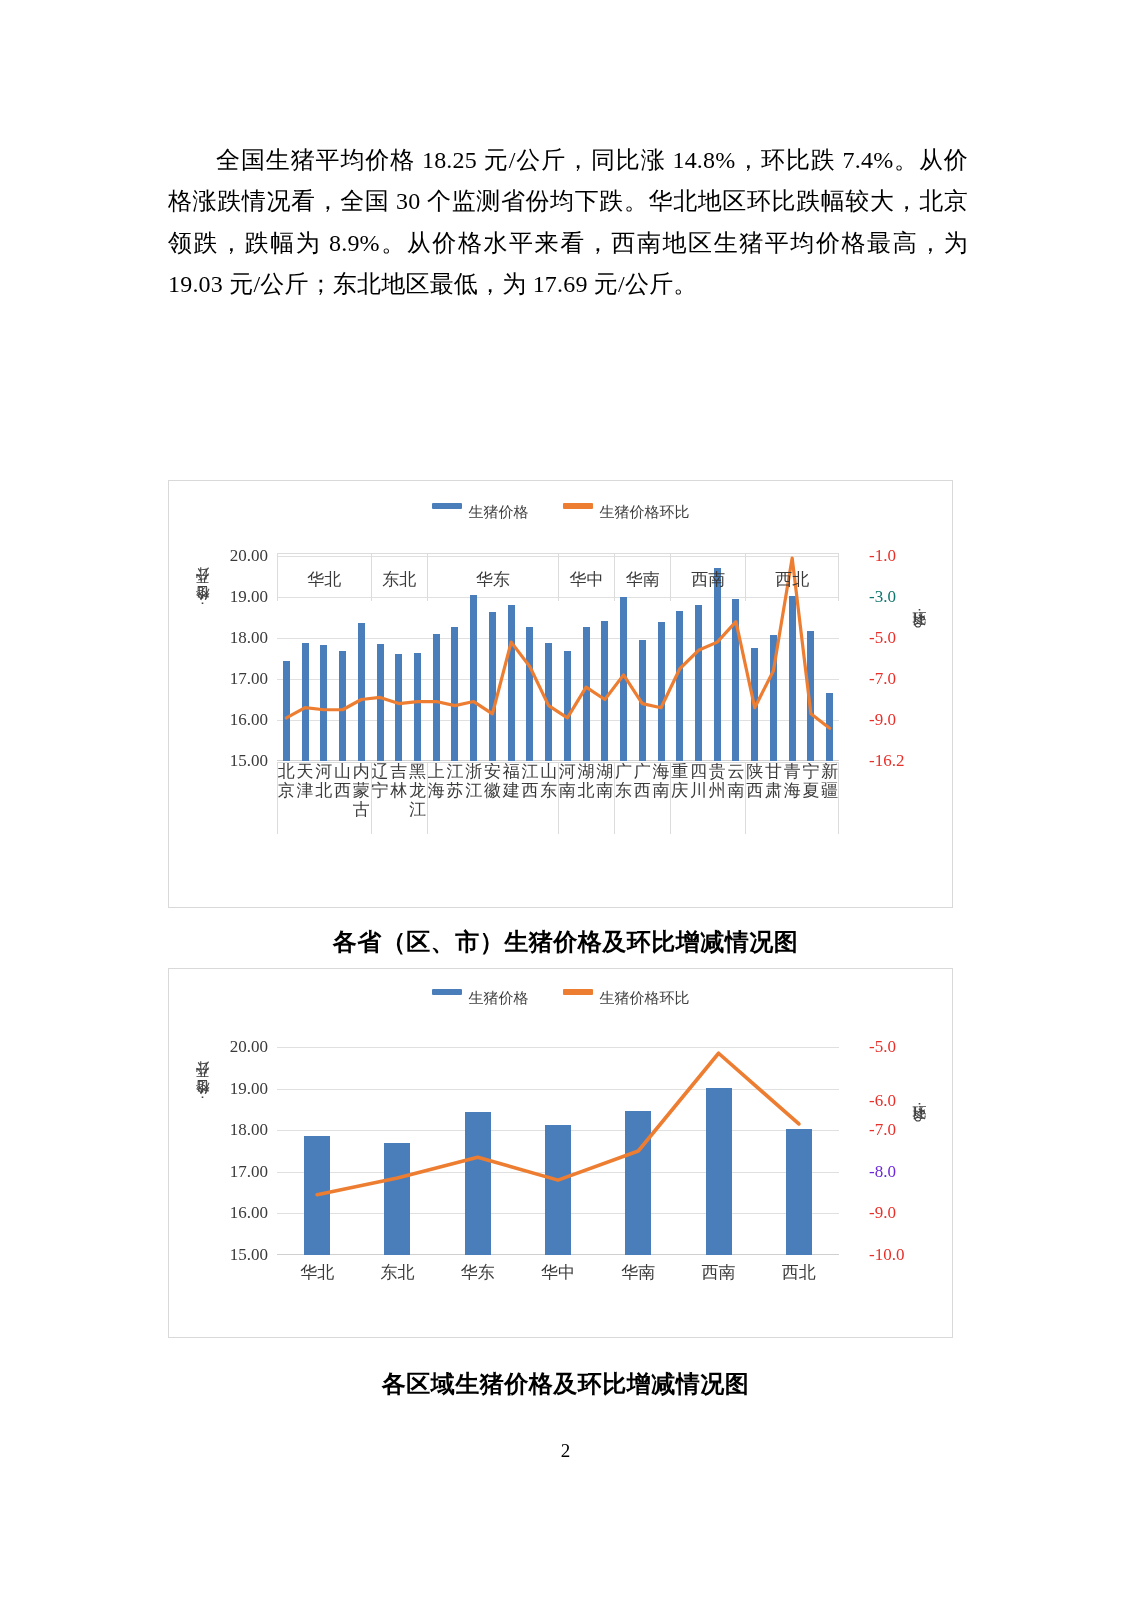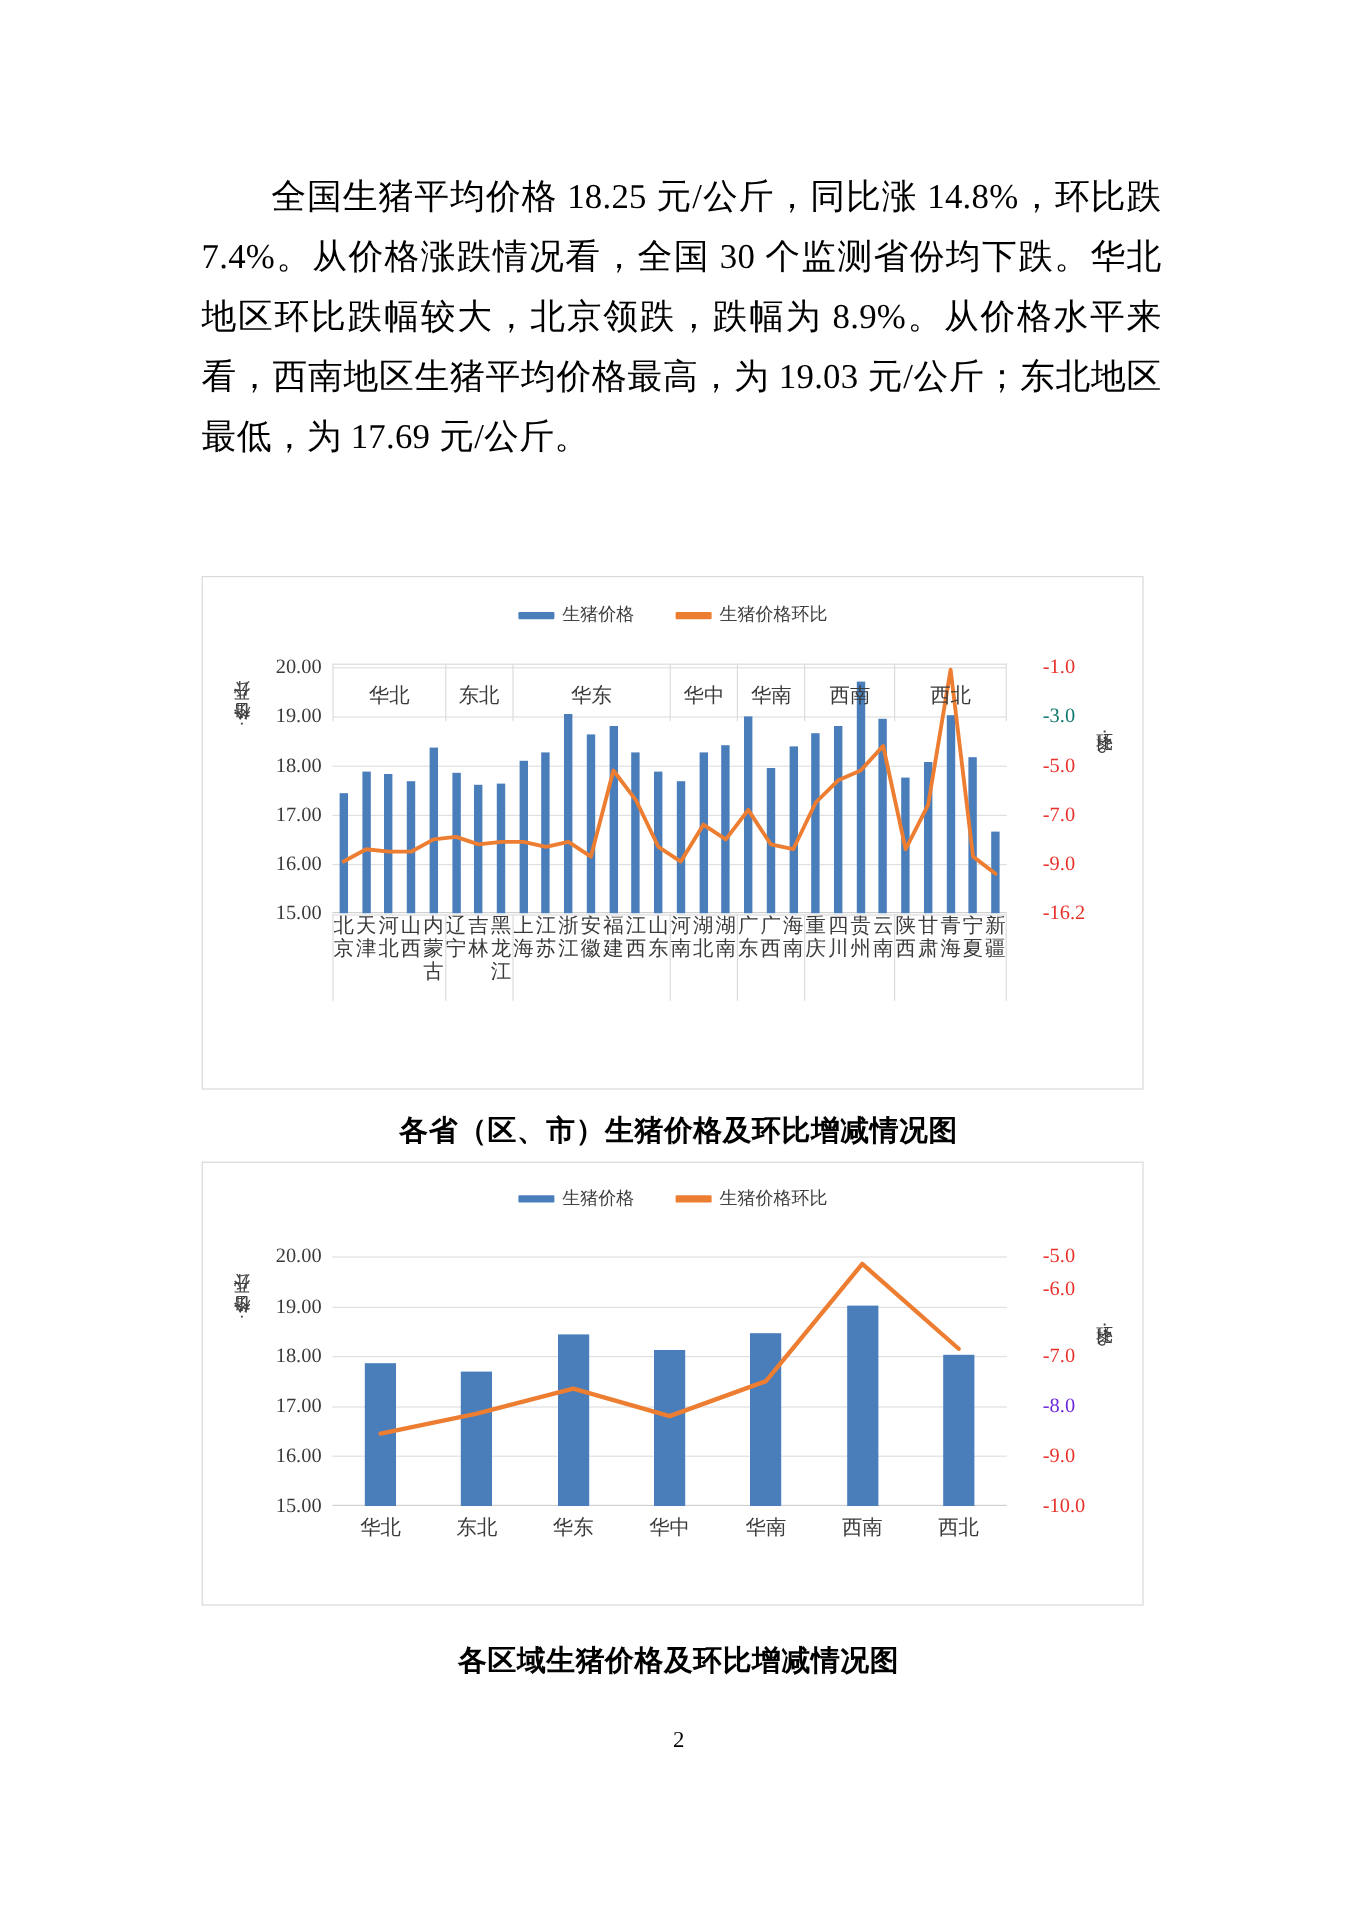--- a/index.html
+++ b/index.html
@@ -34,21 +34,21 @@
     font-family: "DejaVu Sans", "Liberation Sans", sans-serif;
     font-weight: bold;
     font-size: 27px;
     letter-spacing: 0.5px;
     margin: 0 0 14px 68px;
     line-height: 1.3;
     color: #000;
   }
   .para {
     font-family: "Liberation Serif", "DejaVu Serif", serif;
-    font-size: 29px;
+    font-size: 24px;
     line-height: 1.72;
     text-align: justify;
     text-justify: inter-ideograph;
     margin: 0;
     text-indent: 2em;
     letter-spacing: 0.2px;
   }
 
   
   .chart-box {
@@ -66,21 +66,21 @@
     display: flex;
     justify-content: center;
     align-items: center;
     gap: 34px;
     font-family: "DejaVu Sans", "Liberation Sans", sans-serif;
     font-size: 15px;
     color: #404040;
   }
   #chart1-box .legend { top: 22px; }
   #chart2-box .legend { top: 20px; }
-  .legend-item { display: flex; align-items: center; gap: 7px; }
+  .legend-item { display: flex; gap: 7px; }
   .legend-swatch { display: inline-block; width: 30px; height: 6px; border-radius: 1px; }
 
   .plot {
     position: absolute;
   }
   #chart1-plot { left: 108px; top: 75px; width: 562px; height: 205px; }
   #chart2-plot { left: 108px; top: 78px; width: 562px; height: 208px; }
 
   .gridline {
     position: absolute;
@@ -489,21 +489,21 @@
         <div class="gridline" style="top: 83.2px;"></div>
         <div class="ytick" style="top: 83.2px;">18.00</div>
         <div class="gridline" style="top: 41.6px;"></div>
         <div class="ytick" style="top: 41.6px;">19.00</div>
         <div class="gridline" style="top: 0px;"></div>
         <div class="ytick" style="top: 0px;">20.00</div>
         <div class="ytick-r" style="top: 208px; color: rgb(232, 48, 42);">-10.0</div>
         <div class="ytick-r" style="top: 166.4px; color: rgb(232, 48, 42);">-9.0</div>
         <div class="ytick-r" style="top: 124.8px; color: #6d28d9;">-8.0</div>
         <div class="ytick-r" style="top: 83.2px; color: rgb(232, 48, 42);">-7.0</div>
-        <div class="ytick-r" style="top: 27px; color: rgb(232, 48, 42);">-6.0</div>
+        <div class="ytick-r" style="top: 54px; color: rgb(232, 48, 42);">-6.0</div>
         <div class="ytick-r" style="top: 0px; color: rgb(232, 48, 42);">-5.0</div>
         <div class="bars">
           <div class="bar" style="background: rgb(74, 126, 187); width: 26px; left: 27.1429px; height: 118.56px;"></div>
           <div class="bar" style="background: rgb(74, 126, 187); width: 26px; left: 107.429px; height: 111.904px;"></div>
           <div class="bar" style="background: rgb(74, 126, 187); width: 26px; left: 187.714px; height: 143.104px;"></div>
           <div class="bar" style="background: rgb(74, 126, 187); width: 26px; left: 268px; height: 129.792px;"></div>
           <div class="bar" style="background: rgb(74, 126, 187); width: 26px; left: 348.286px; height: 144.352px;"></div>
           <div class="bar" style="background: rgb(74, 126, 187); width: 26px; left: 428.571px; height: 166.816px;"></div>
           <div class="bar" style="background: rgb(74, 126, 187); width: 26px; left: 508.857px; height: 126.464px;"></div>
         </div>

